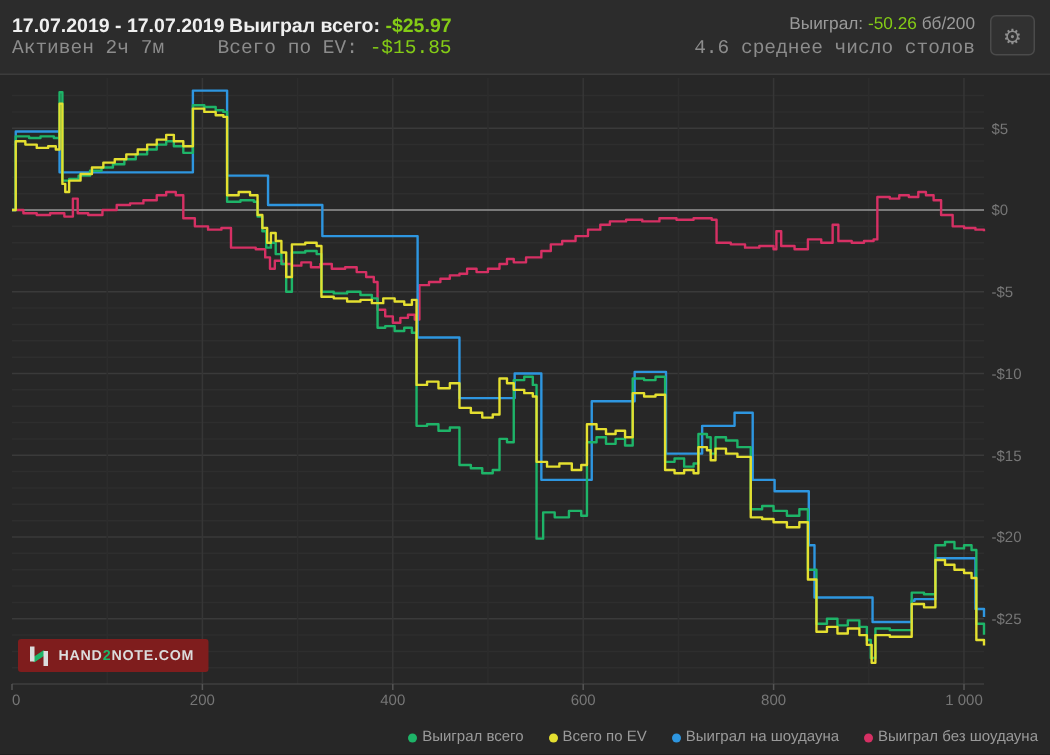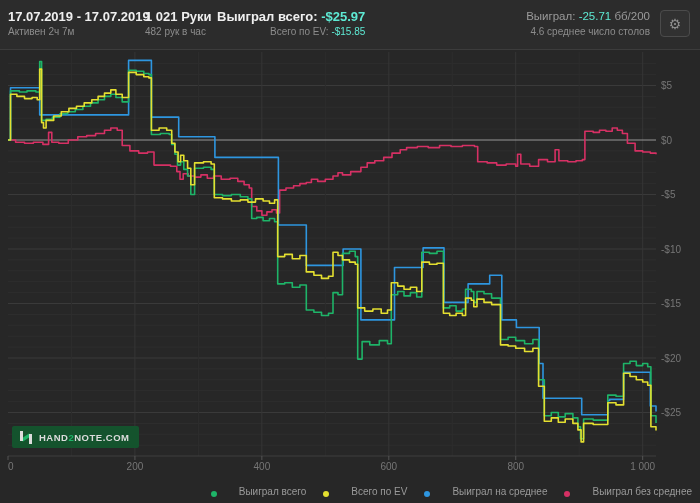--- a/index.html
+++ b/index.html
@@ -11,80 +11,76 @@
   }
   
   .header{
     position:absolute;top:0;left:0;width:700px;height:50px;
     background:#2c2c2c;border-bottom:1px solid #3c3c3c;
     display:flex;align-items:flex-start;box-sizing:border-box;
     padding:8px 10px 0 8px;
   }
   .hsec{white-space:nowrap;}
   .hsec .main{font-size:13px;font-weight:bold;color:#efefef;line-height:17px;}
-  .hsec .sub{font-size:10px;color:#8c8c8c;line-height:14px;}
+  .hsec .sub{font-size:13px;color:#8c8c8c;line-height:14px;font-family:Liberation Mono, monospace;}
   .sec-date{width:137px;}
   .sec-hands{width:72px;}
   .sec-won{text-align:right;}
   .spacer{flex:1;}
   .sec-winrate{text-align:right;margin-right:10px;}
   .sec-winrate .main{font-size:11.5px;font-weight:normal;color:#9a9a9a;}
-  .neg{color:#5eead4;}
+  .neg{color:#84cc16;}
   .gear-btn{
     width:30px;height:27px;border:1px solid #4b4b4b;border-radius:4px;
     color:#8f8f8f;font-size:14px;line-height:26px;text-align:center;
     cursor:pointer;background:#313131;box-sizing:border-box;margin-top:2px;
   }
   
   #chart{position:absolute;top:50px;left:0;}
   
   .logo{
     position:absolute;left:12px;top:426px;height:22px;
-    background:#14532d;border-radius:2px;
+    background:#7f1d1d;border-radius:2px;
     display:flex;align-items:center;gap:6px;padding:0 10px 0 7px;
   }
   .logo-text{font-size:9.5px;font-weight:bold;letter-spacing:.5px;color:#dcdcdc;}
   .logo-text .g{color:#1eb468;}
   
   .legend{
     position:absolute;right:8px;bottom:6px;display:flex;gap:17px;align-items:center;
   }
-  .legend-item{display:flex;align-items:flex-end;gap:22px;cursor:pointer;}
+  .legend-item{display:flex;align-items:center;gap:3px;cursor:pointer;}
   .legend-dot{width:6px;height:6px;border-radius:50%;}
   .legend-label{font-size:10px;color:#9a9a9a;}
 </style>
 </head>
 <body>
 
 <div class="app">
 
   <div class="header">
     <div class="hsec sec-date">
       <div class="main">17.07.2019 - 17.07.2019</div>
       <div class="sub">Активен 2ч 7м</div>
-    </div>
-    <div class="hsec sec-hands">
-      <div class="main">1 021 Руки</div>
-      <div class="sub">482 рук в час</div>
     </div>
     <div class="hsec sec-won">
       <div class="main">
         <span>Выиграл всего:</span>
         <span class="neg">-$25.97</span>
       </div>
       <div class="sub">
         <span>Всего по EV:</span>
         <span class="neg">-$15.85</span>
       </div>
     </div>
     <div class="spacer"></div>
     <div class="hsec sec-winrate">
       <div class="main">
         <span>Выиграл:</span>
-        <span class="neg">-25.71</span>
+        <span class="neg">-50.26</span>
         <span>бб/200</span>
       </div>
       <div class="sub">4.6 среднее число столов</div>
     </div>
     <div class="gear-btn">⚙</div>
   </div>
 
   <svg id="chart" width="700" height="425">
       <line x1="8" x2="656" y1="13.700000000000003" y2="13.700000000000003" stroke="#2e2e2e" stroke-width="1"></line>
       <line x1="8" x2="656" y1="24.599999999999994" y2="24.599999999999994" stroke="#2e2e2e" stroke-width="1"></line>
@@ -171,21 +167,21 @@
       <span class="legend-item">
         <span class="legend-dot" style="background: rgb(30, 180, 104);"></span>
         <span class="legend-label">Выиграл всего</span>
       </span>
       <span class="legend-item">
         <span class="legend-dot" style="background: rgb(228, 223, 48);"></span>
         <span class="legend-label">Всего по EV</span>
       </span>
       <span class="legend-item">
         <span class="legend-dot" style="background: rgb(46, 150, 224);"></span>
-        <span class="legend-label">Выиграл на среднее</span>
+        <span class="legend-label">Выиграл на шоудауна</span>
       </span>
       <span class="legend-item">
         <span class="legend-dot" style="background: rgb(214, 48, 100);"></span>
-        <span class="legend-label">Выиграл без среднее</span>
+        <span class="legend-label">Выиграл без шоудауна</span>
       </span>
     </div>
 
 </div>
 
 </body></html>

